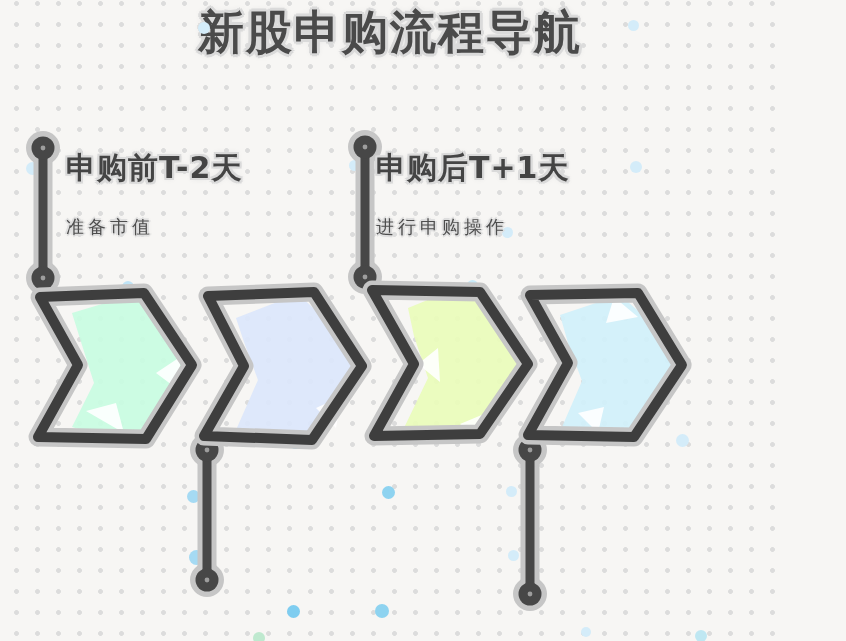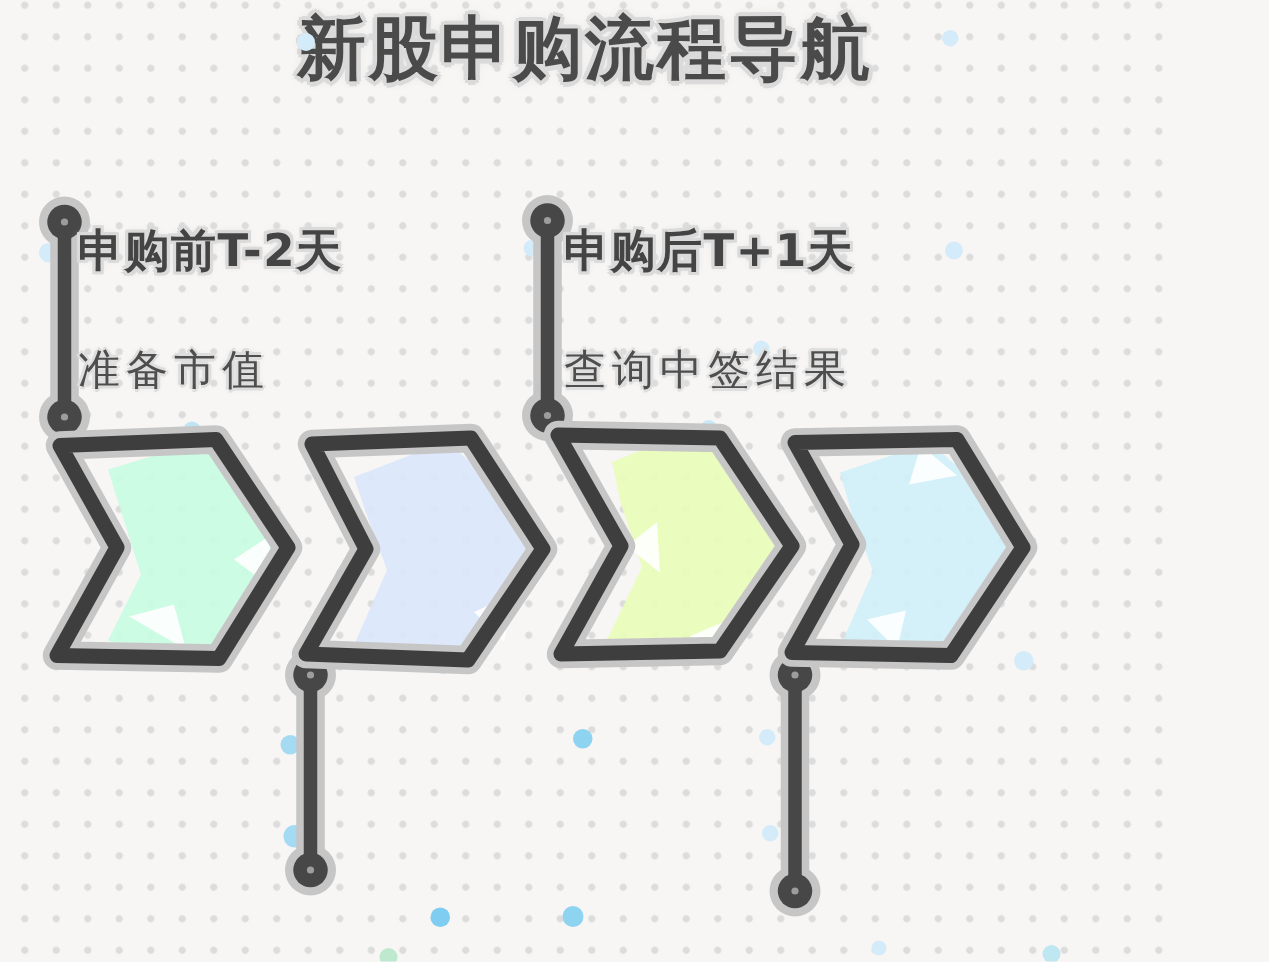--- a/index.html
+++ b/index.html
@@ -22,21 +22,21 @@
                 0 0 7px #dadada;
   }
   .anno{position:absolute;}
   .anno-title{
     font-size:30px;font-weight:800;line-height:36px;letter-spacing:1px;color:#444444;
     text-shadow:2px 0 0 #dadada,-2px 0 0 #dadada,0 2px 0 #dadada,0 -2px 0 #dadada,
                 2px 2px 0 #dadada,-2px -2px 0 #dadada,2px -2px 0 #dadada,-2px 2px 0 #dadada,
                 0 0 6px #dadada;
   }
   .anno-desc{
-    margin-top:44px;font-size:28px;font-weight:400;line-height:33px;letter-spacing:4px;
+    margin-top:24px;font-size:18px;font-weight:400;line-height:33px;letter-spacing:4px;
     color:#4e4e4e;white-space:pre-line;
     text-shadow:2px 0 0 #dedede,-2px 0 0 #dedede,0 2px 0 #dedede,0 -2px 0 #dedede,
                 1px 1px 0 #dedede,-1px -1px 0 #dedede,0 0 5px #dedede;
   }
   
   .pin{position:absolute;overflow:visible;}
   .pin-halo-line{stroke:#c6c6c6;stroke-width:19;stroke-linecap:round;}
   .pin-halo{fill:#c6c6c6;}
   .pin-ink-line{stroke:#474747;stroke-width:9;stroke-linecap:round;}
   .pin-ink{fill:#474747;}
@@ -148,28 +148,28 @@
   </svg>
 
   <svg class="chevron" style="left:518px;top:287px" viewBox="0 0 176 160">
     <path class="chev-blob" d="M42,28 L102,8 L150,50 L156,88 L124,134 L92,152 L44,140 L64,94 L50,56 Z" fill="#d0f0fa"></path>
     <path class="chev-gap" d="M96,10 L120,30 L88,36 Z"></path>
     <path class="chev-gap" d="M60,126 L86,120 L80,146 Z"></path>
     <path class="chev-halo" d="M12,8 L120,6 L164,78 L116,150 L10,148 L50,76 Z"></path>
     <path class="chev-ink" d="M12,8 L120,6 L164,78 L116,150 L10,148 L50,76 Z"></path>
   </svg>
 
-  <div class="anno" style="left:52px;top:150px">
+  <div class="anno" style="left:66px;top:150px">
     <div class="anno-title">申购前T-2天</div>
     <div class="anno-desc">准备市值</div>
   </div>
 
   <div class="anno" style="left:376px;top:150px">
     <div class="anno-title">申购后T+1天</div>
-    <div class="anno-desc">查询中签结果</div>
+    <div class="anno-desc">进行申购操作</div>
   </div>
 
   <div class="anno" style="left:236px;top:474px">
   </div>
 
   <div class="anno" style="left:556px;top:474px">
   </div>
 
 </div>
 

